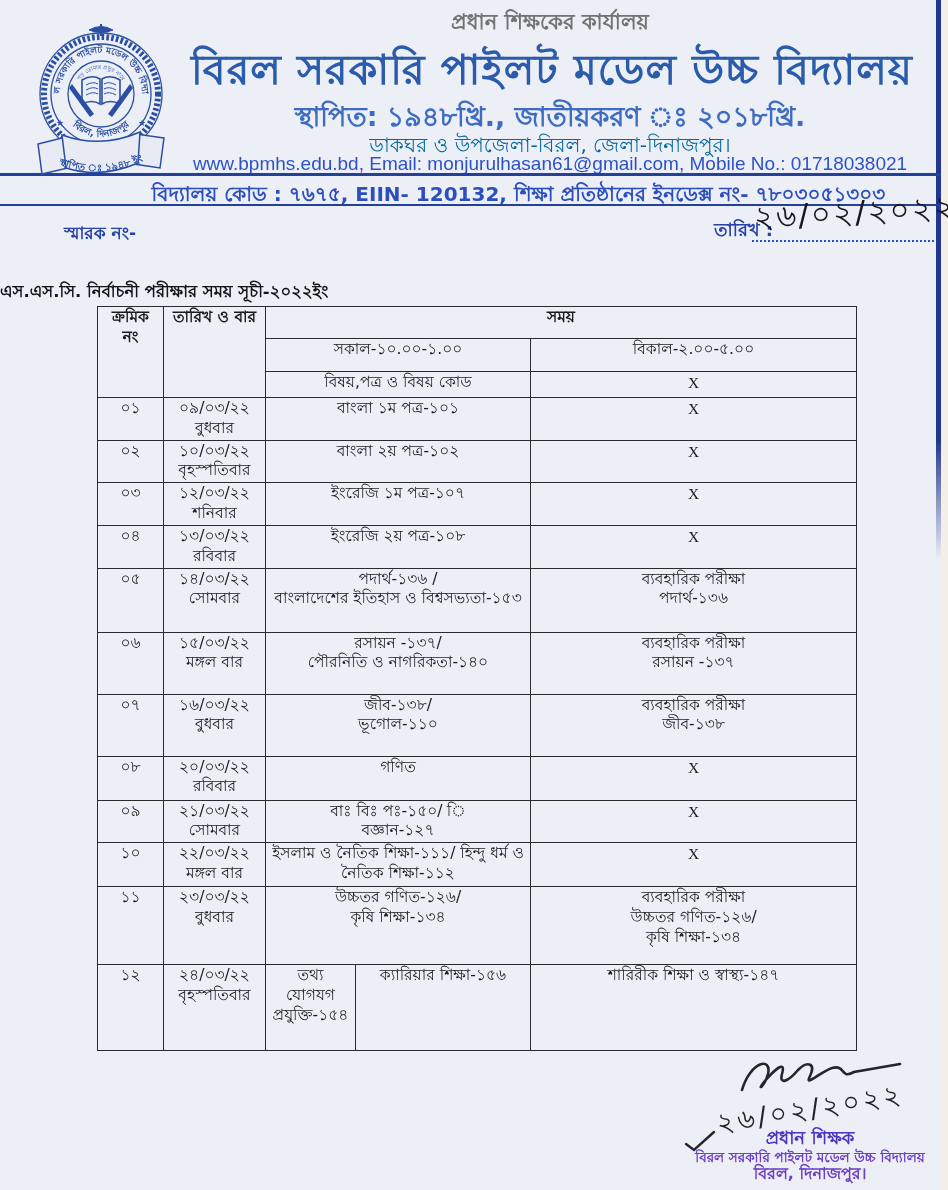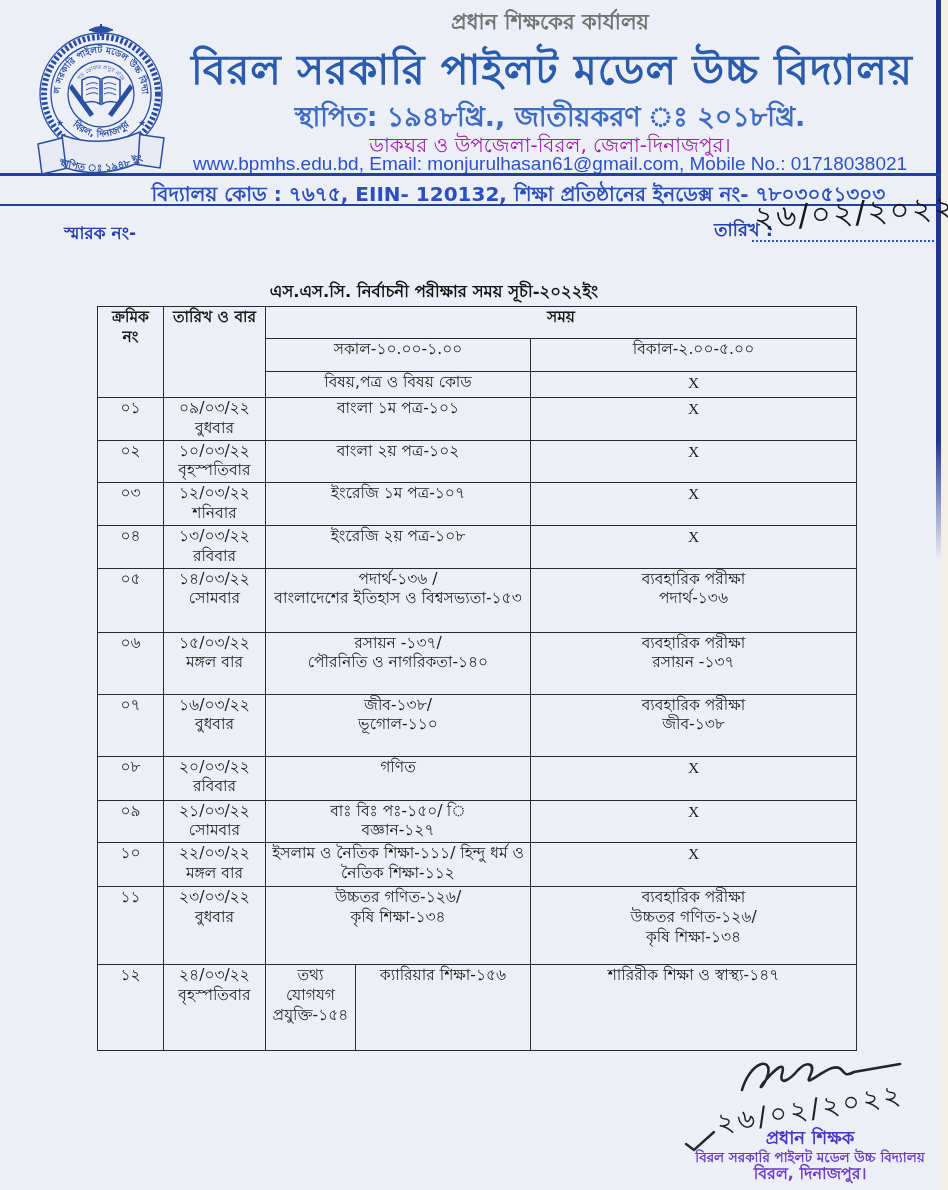--- a/index.html
+++ b/index.html
@@ -14,36 +14,36 @@
   .scan-edge-line{left:936px;top:0;width:5px;height:560px;
     background:linear-gradient(#23368f 0 440px,rgba(35,54,143,0) 560px);}
   
   .office-line{left:170px;top:6px;width:760px;text-align:center;
     font-size:21px;font-weight:700;color:#737373;}
   .school-name{left:168px;top:38px;width:768px;text-align:center;
     font-size:41px;font-weight:700;color:#2b5cab;letter-spacing:1px;}
   .established{left:170px;top:96px;width:760px;text-align:center;
     font-size:27px;font-weight:600;color:#3e6cc2;}
   .address{left:170px;top:130px;width:760px;text-align:center;
-    font-size:20px;color:#a21caf;}
+    font-size:20px;color:#0369a1;}
   .contact{left:170px;top:153px;width:760px;text-align:center;
     font-size:19px;color:#2d52c8;font-family:"Liberation Sans",sans-serif;}
   .rule-top{left:0;top:173px;width:941px;height:3px;background:#23409a;}
   .code-line{left:0;top:179px;width:941px;text-align:center;
     font-size:20px;font-weight:600;color:#2c4fc0;padding-left:48px;}
   .rule-bottom{left:0;top:204px;width:941px;height:2px;background:#23409a;}
   
   .memo-label{left:64px;top:220px;font-size:17px;font-weight:600;color:#2741ad;}
   .date-label{left:714px;top:216px;font-size:18px;font-weight:600;color:#2741ad;}
   .date-dots{left:752px;top:214px;width:182px;height:26px;
     border-bottom:2px dotted #2c4fc0;}
   .date-hand{left:754px;top:188px;font-size:31px;color:#17171f;
     transform:rotate(-3deg);letter-spacing:2px;font-weight:500;}
   
-  .doc-title{left:0;top:279px;width:868px;text-align:center;
+  .doc-title{left:0;top:279px;width:868px;
     font-size:16.5px;font-weight:600;color:#141414;}
   
   .sched{left:97px;top:306px;width:759px;border-collapse:collapse;table-layout:fixed;}
   .sched td,.sched th{border:1.6px solid #2b2b2b;padding:1px 4px;
     font-size:15.5px;line-height:1.28;color:#1b1b1b;font-weight:400;
     text-align:center;vertical-align:top;overflow:hidden;}
   .sched th{font-weight:600;}
   .hdr-mid{vertical-align:middle;}
   .xcell{font-family:"Liberation Serif",serif;font-size:16px;}
   

